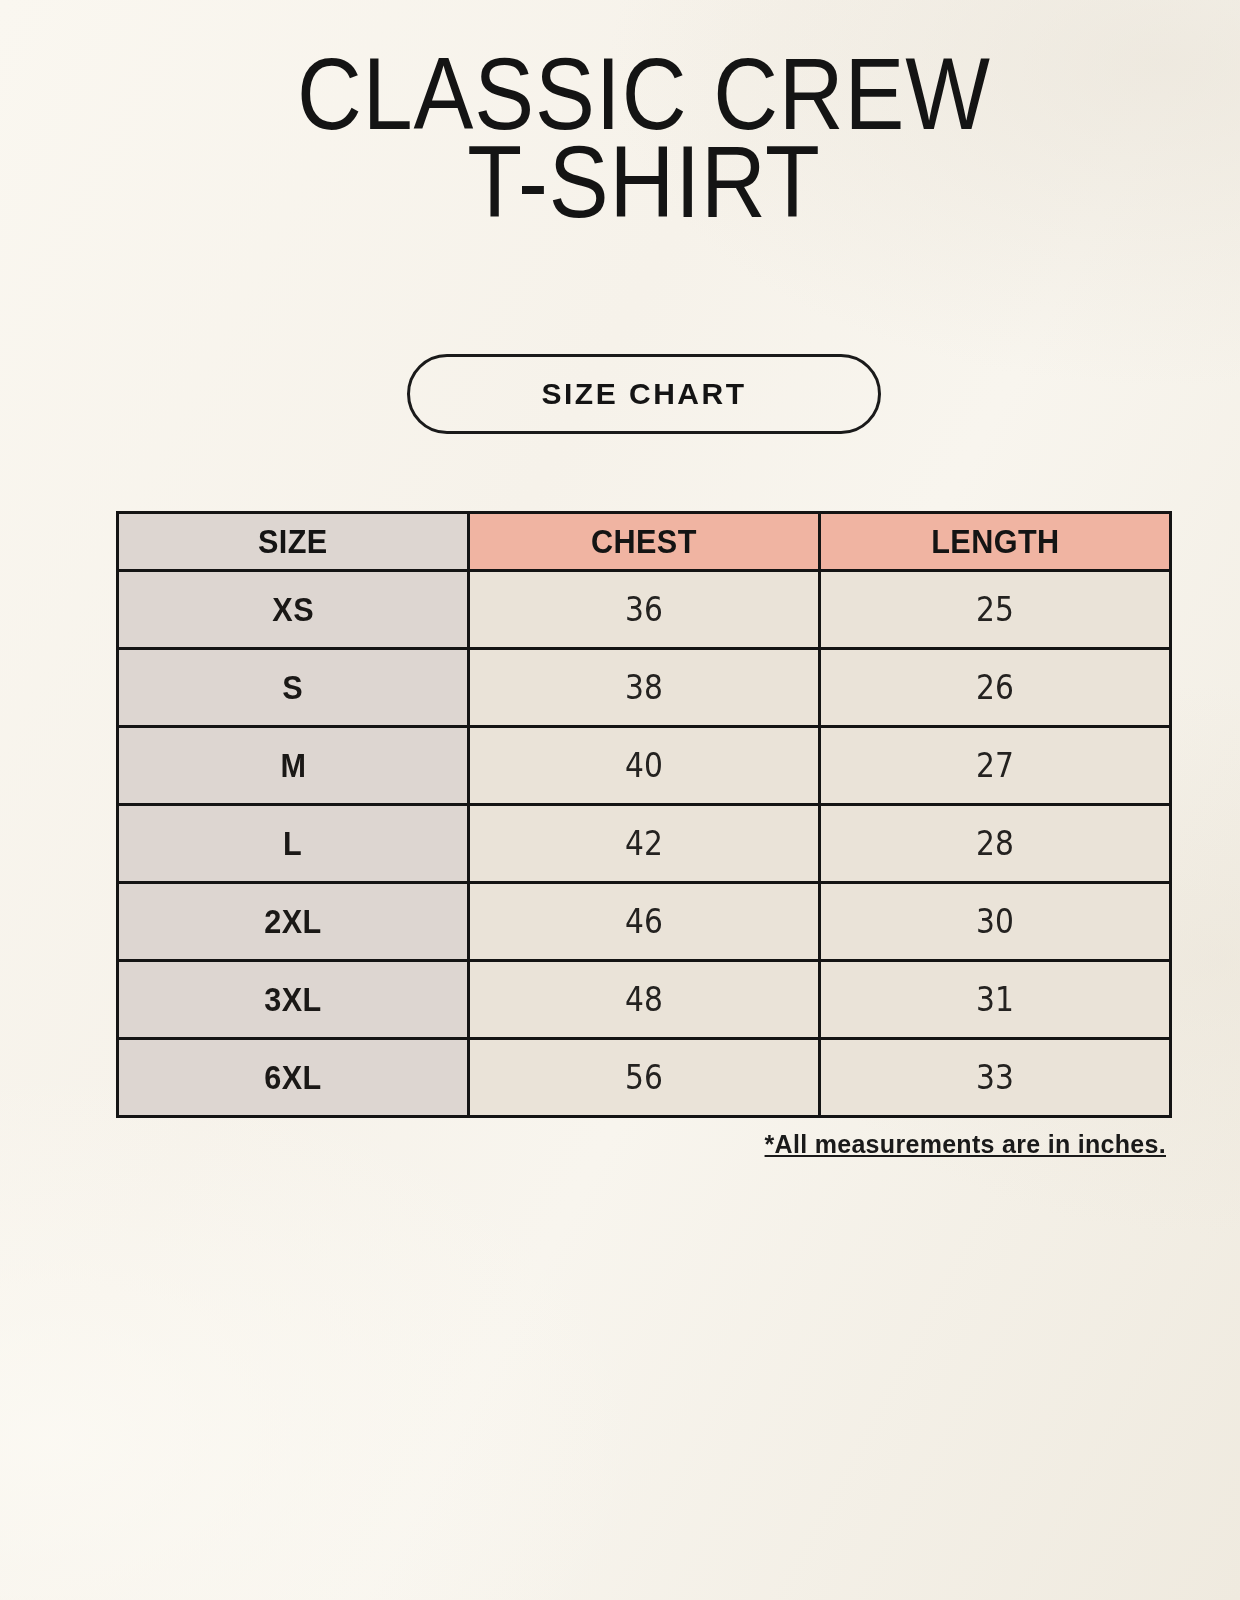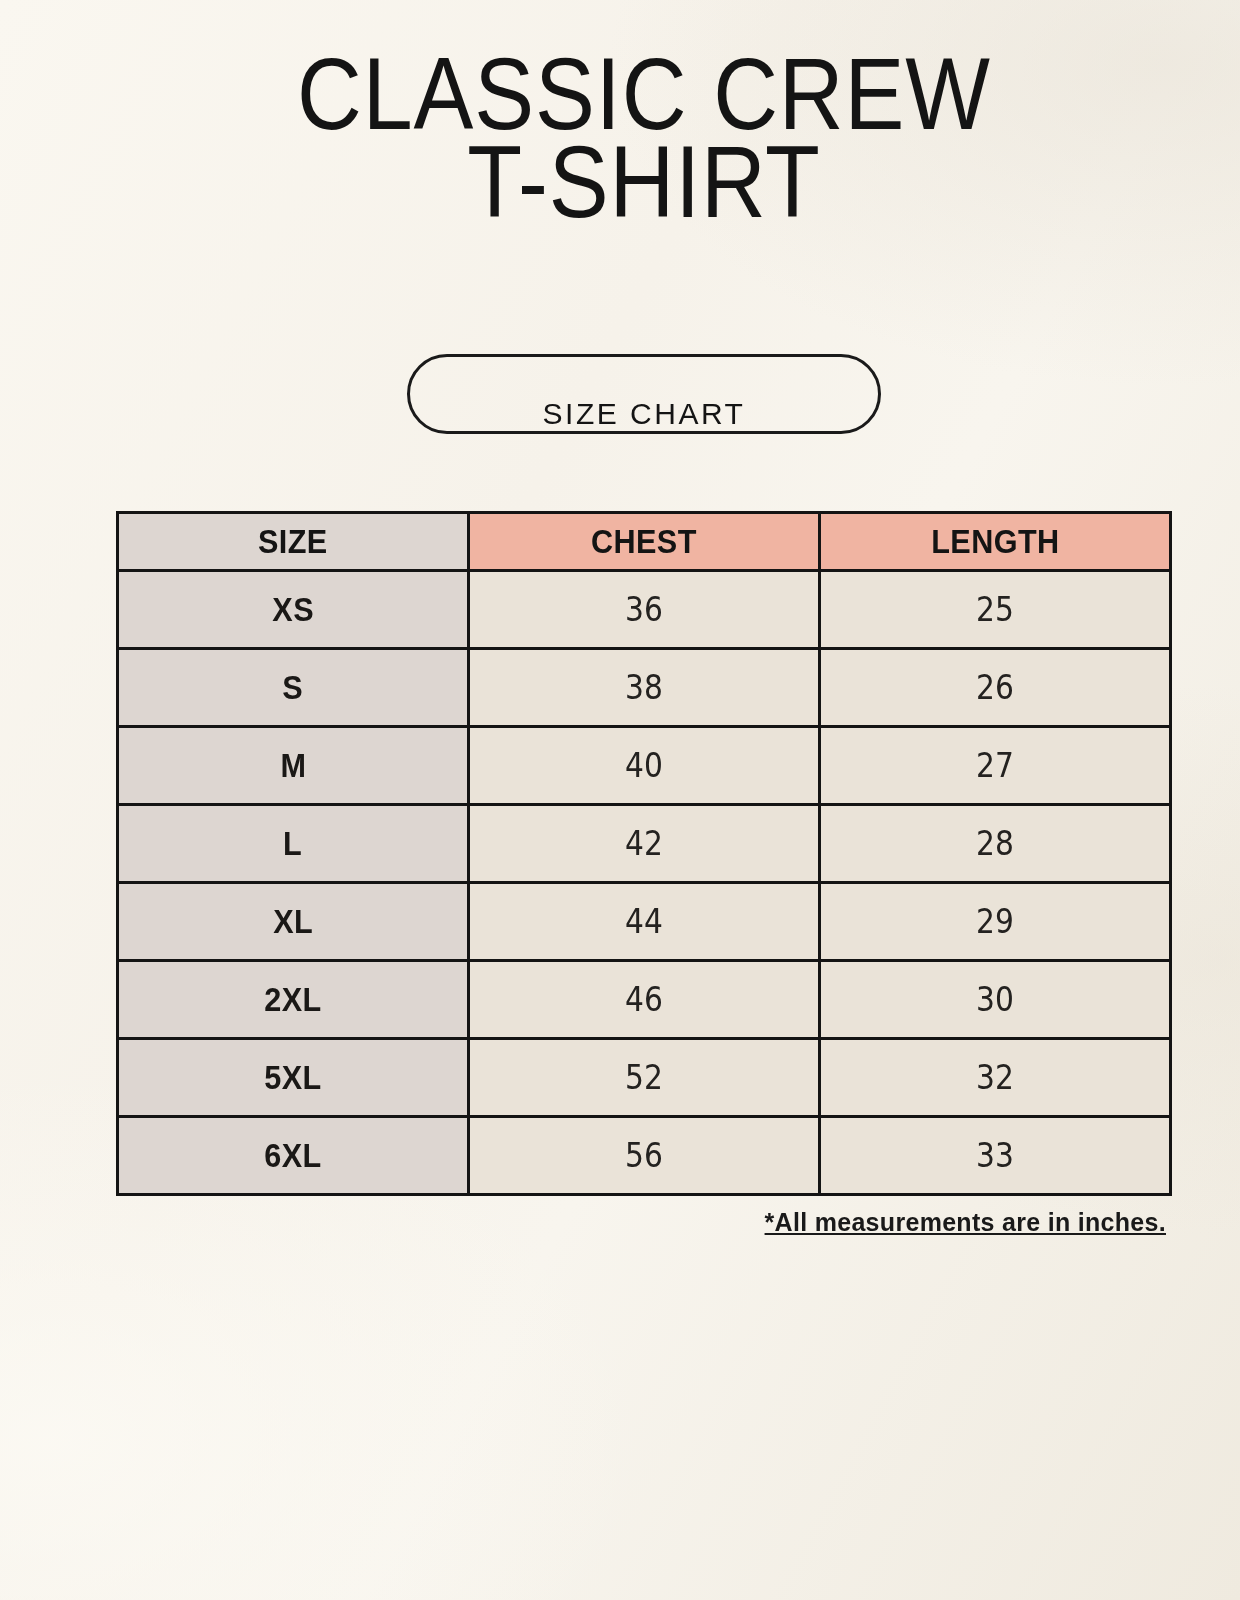--- a/index.html
+++ b/index.html
@@ -33,24 +33,24 @@
   }
   h1.title .t-line { display: block; }
 
   .pill {
     margin: 128px auto 0;
     width: 474px;
     height: 80px;
     border: 3px solid #1a1a1a;
     border-radius: 46px;
     display: flex;
-    align-items: flex-end;
+    align-items: center;
     justify-content: center;
     font-size: 30px;
-    font-weight: 400;
+    font-weight: 700;
     letter-spacing: 2.5px;
     color: #141414;
     background: transparent;
   }
 
   table.size-table {
     margin: 77px auto 0;
     width: 1056px;
     border-collapse: collapse;
     table-layout: fixed;
@@ -128,33 +128,28 @@
           <th class="col bg-size"><span class="cond size-label">M</span></th>
           <td class="col bg-cell"><span class="cond num-value">40</span></td>
           <td class="col bg-cell"><span class="cond num-value">27</span></td>
         </tr>
         <tr>
           <th class="col bg-size"><span class="cond size-label">L</span></th>
           <td class="col bg-cell"><span class="cond num-value">42</span></td>
           <td class="col bg-cell"><span class="cond num-value">28</span></td>
         </tr>
         <tr>
-          <th class="col bg-size"><span class="cond size-label">XL</span></th>
-          <td class="col bg-cell"><span class="cond num-value">44</span></td>
-          <td class="col bg-cell"><span class="cond num-value">29</span></td>
-        </tr>
-        <tr>
           <th class="col bg-size"><span class="cond size-label">2XL</span></th>
           <td class="col bg-cell"><span class="cond num-value">46</span></td>
           <td class="col bg-cell"><span class="cond num-value">30</span></td>
         </tr>
         <tr>
-          <th class="col bg-size"><span class="cond size-label">5XL</span></th>
-          <td class="col bg-cell"><span class="cond num-value">52</span></td>
-          <td class="col bg-cell"><span class="cond num-value">32</span></td>
+          <th class="col bg-size"><span class="cond size-label">3XL</span></th>
+          <td class="col bg-cell"><span class="cond num-value">48</span></td>
+          <td class="col bg-cell"><span class="cond num-value">31</span></td>
         </tr>
         <tr>
           <th class="col bg-size"><span class="cond size-label">6XL</span></th>
           <td class="col bg-cell"><span class="cond num-value">56</span></td>
           <td class="col bg-cell"><span class="cond num-value">33</span></td>
         </tr>
       </tbody>
   </table>
 
   <div class="footnote">*All measurements are in inches.</div>

